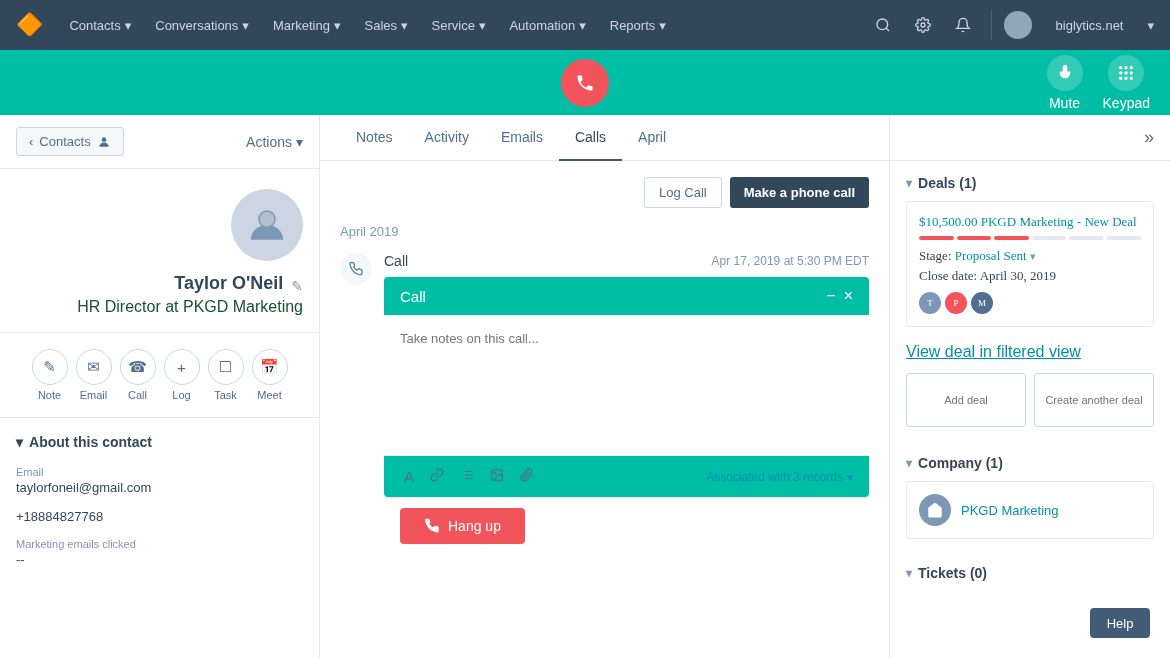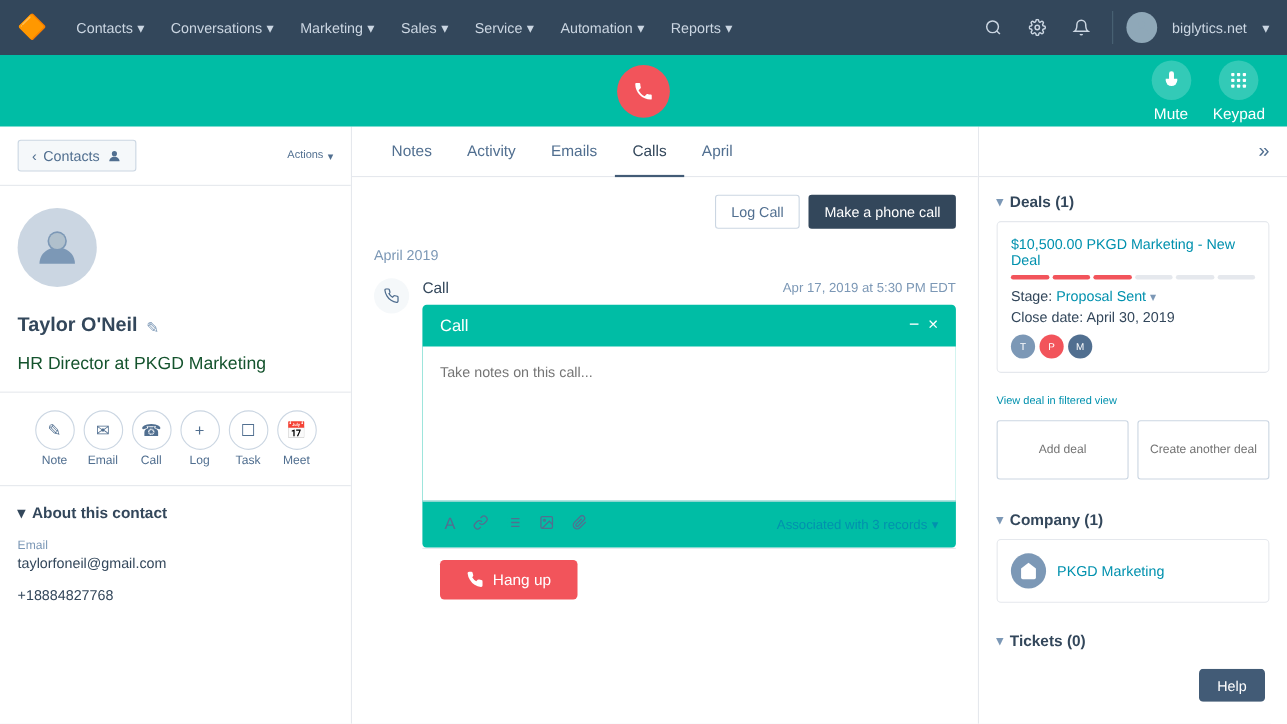--- a/index.html
+++ b/index.html
@@ -28,21 +28,21 @@
     }
     .nav-spacer { flex: 1; }
     .nav-icons { display: flex; align-items: center; gap: 8px; }
     .nav-icon-btn {
       color: #cbd6e2;
       width: 32px; height: 32px;
       display: flex; align-items: center; justify-content: center;
       cursor: pointer; border-radius: 3px;
     }
     .nav-divider { width: 1px; height: 30px; background: #4a6375; margin: 0 4px; }
-    .nav-user { display: flex; align-items: center; gap: 14px; color: #cbd6e2; cursor: pointer; }
+    .nav-user { display: flex; align-items: center; gap: 24px; color: #cbd6e2; cursor: pointer; }
     .nav-avatar { width: 28px; height: 28px; border-radius: 50%; background: #8fa8b8; overflow: hidden; display: flex; align-items: center; justify-content: center; }
 
     
     .call-bar {
       background: #00bda5;
       height: 65px;
       display: flex;
       align-items: center;
       padding: 0 20px;
       position: relative;
@@ -108,29 +108,28 @@
       border-bottom: 1px solid #e5e8ed;
     }
     .back-btn {
       display: flex; align-items: center; gap: 6px;
       color: #516f90; font-size: 13px; cursor: pointer;
       background: #f5f8fa; border: 1px solid #cbd6e2;
       padding: 6px 12px; border-radius: 3px;
     }
     .actions-btn {
       display: flex; align-items: center; gap: 4px;
-      color: #516f90; font-size: 10px; cursor: pointer;
+      color: #516f90; font-size: 14px; cursor: pointer;
       font-weight: 500;
     }
 
     .contact-profile {
-      display: flex; flex-direction: column; align-items: flex-start;
+      display: flex; flex-direction: column; align-items: flex-end;
       padding: 20px 16px 16px;
       border-bottom: 1px solid #e5e8ed;
-      gap: 12px;
     }
     .contact-avatar {
       width: 72px; height: 72px; border-radius: 50%;
       background: #cbd6e2;
       overflow: hidden;
       display: flex; align-items: center; justify-content: center;
       font-size: 28px; color: #516f90;
       margin-bottom: 12px;
     }
     .contact-name { font-size: 18px; font-weight: 600; color: #33475b; margin-bottom: 4px; }
@@ -217,20 +216,21 @@
       cursor: pointer;
     }
     .btn-primary {
       padding: 7px 14px;
       border: none;
       background: #33475b;
       color: white;
       border-radius: 3px;
       font-size: 13px;
       cursor: pointer;
+      font-weight: bold;
     }
 
     .timeline-month { font-size: 13px; color: #7c98b6; margin-bottom: 14px; }
 
     .timeline-item {
       display: flex;
       gap: 12px;
       margin-bottom: 16px;
     }
     .timeline-icon {
@@ -340,41 +340,42 @@
       color: #33475b;
       display: flex; align-items: center; gap: 6px;
     }
     .section-chevron { color: #7c98b6; font-size: 12px; }
 
     .deal-card {
       margin: 0 16px 12px;
       border: 1px solid #e5e8ed;
       border-radius: 4px;
       padding: 12px;
+      font-family: Liberation Serif, serif;
     }
     .deal-name { color: #0091ae; font-size: 13px; font-weight: 500; margin-bottom: 6px; }
     .deal-progress {
       display: flex;
       gap: 3px;
       margin-bottom: 8px;
     }
     .deal-stage-bar {
       height: 4px;
       flex: 1;
       border-radius: 2px;
     }
     .deal-field { font-size: 13px; color: #33475b; margin-bottom: 4px; }
     .deal-stage-value { color: #0091ae; cursor: pointer; }
     .deal-avatars { display: flex; gap: 4px; margin-top: 8px; }
     .deal-avatar { width: 22px; height: 22px; border-radius: 50%; background: #cbd6e2; display: flex; align-items: center; justify-content: center; font-size: 9px; color: white; }
 
     .deal-links {
       padding: 4px 16px 12px;
     }
-    .deal-link { color: #0091ae; font-size: 10px; cursor: pointer; }
+    .deal-link { color: #0091ae; font-size: 16px; cursor: pointer; text-decoration: underline; }
 
     .deal-btns {
       display: flex;
       gap: 8px;
       padding: 0 16px 14px;
     }
     .deal-btn {
       flex: 1;
       padding: 20px 10px;
       border: 1px solid #cbd6e2;
@@ -589,20 +590,24 @@
       <div class="about-header">
         <span style="color:#33475b;">▾</span>
         <span>About this contact</span>
       </div>
       <div class="about-field">
         <div class="field-label">Email</div>
         <div class="field-value">taylorfoneil@gmail.com</div>
       </div>
       <div class="about-field">
         <div class="field-value">+18884827768</div>
+      </div>
+      <div class="about-field">
+        <div class="field-label">Marketing emails clicked</div>
+        <div class="field-value">--</div>
       </div>
     </div>
   </div>
 
   <div class="center-panel">
     <div class="tabs">
       <div class="tab">Notes</div>
       <div class="tab">Activity</div>
       <div class="tab">Emails</div>
       <div class="tab active">Calls</div>

